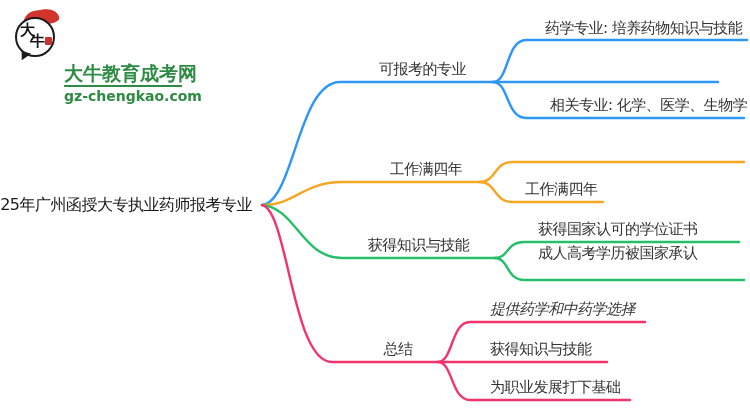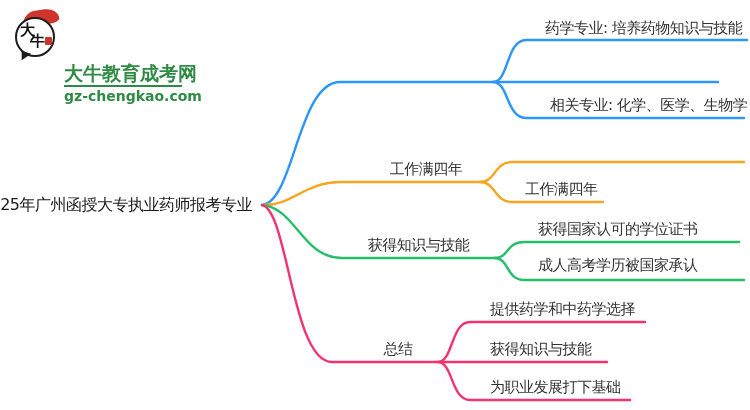--- a/index.html
+++ b/index.html
@@ -68,28 +68,29 @@
       <path d="M495,258 C509,258 506,280 524,280 H744" stroke="#27be69"></path>
 
       <path d="M262,205 C288,210 292,362 332,362 H607" stroke="#f2336e"></path>
       <path d="M438,362 C453,362 451,322 470,322 H645" stroke="#f2336e"></path>
       <path d="M438,362 C453,362 451,400 470,400 H630" stroke="#f2336e"></path>
     </g>
   </svg>
 
   <div class="label root-label" style="right:498px;top:195px;">2025年广州函授大专执业药师报考专业</div>
 
+  <div class="label branch-label" style="left:350px;width:145px;bottom:332px;">可报考的专业</div>
   <div class="label" style="left:545px;bottom:373px;">药学专业: 培养药物知识与技能</div>
   <div class="label" style="left:550px;bottom:296px;">相关专业: 化学、医学、生物学</div>
 
   <div class="label branch-label" style="left:370px;width:112px;bottom:232px;">工作满四年</div>
   <div class="label" style="left:525px;bottom:212px;">工作满四年</div>
 
   <div class="label branch-label" style="left:352px;width:133px;bottom:156px;">获得知识与技能</div>
   <div class="label" style="left:538px;bottom:172px;">获得国家认可的学位证书</div>
-  <div class="label" style="left:538px;bottom:136px;margin-top:48px;">成人高考学历被国家承认</div>
+  <div class="label" style="left:538px;bottom:148px;margin-top:48px;">成人高考学历被国家承认</div>
 
   <div class="label branch-label" style="left:348px;width:100px;bottom:52px;font-family:Liberation Serif, serif;">总结</div>
-  <div class="label" style="left:490px;bottom:92px;">提供药学和中药学选择</div>
+  <div class="label" style="left:490px;bottom:92px;font-style:italic;">提供药学和中药学选择</div>
   <div class="label" style="left:490px;bottom:52px;">获得知识与技能</div>
   <div class="label" style="left:490px;bottom:14px;margin-top:20px;">为职业发展打下基础</div>
 
 </div>
 
 </body></html>

